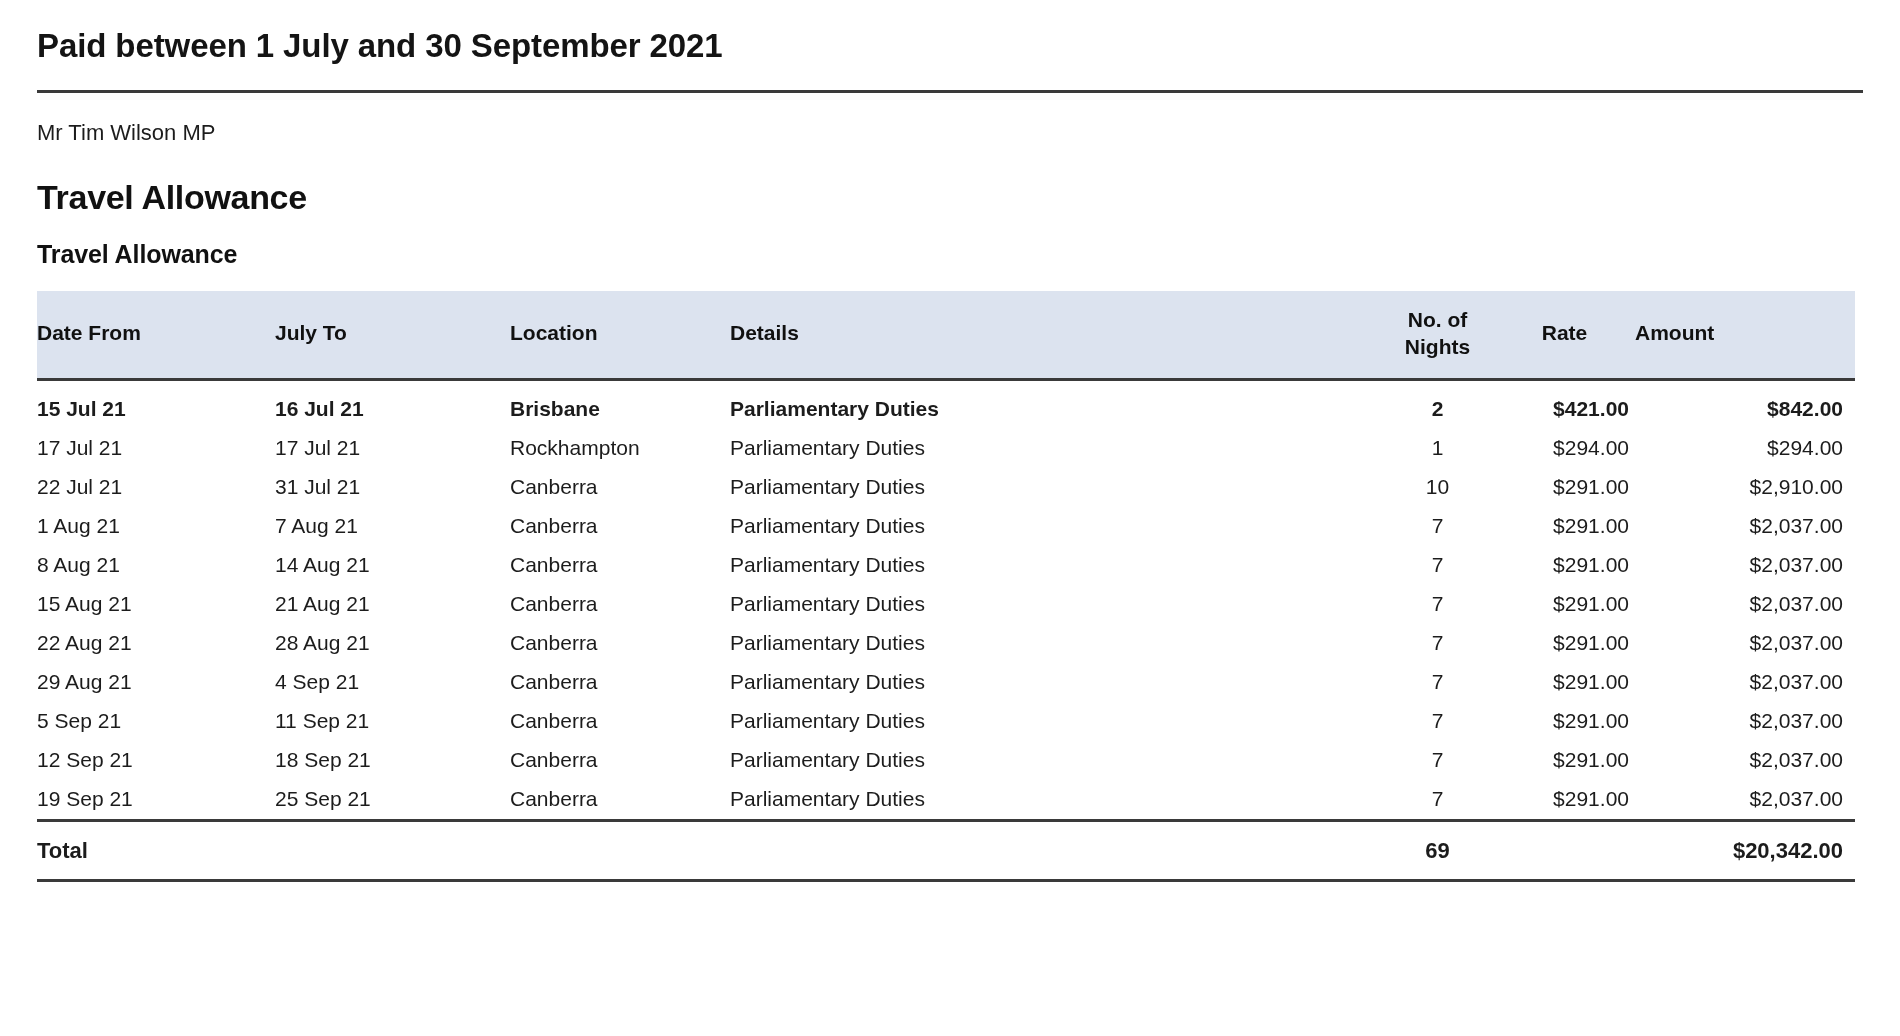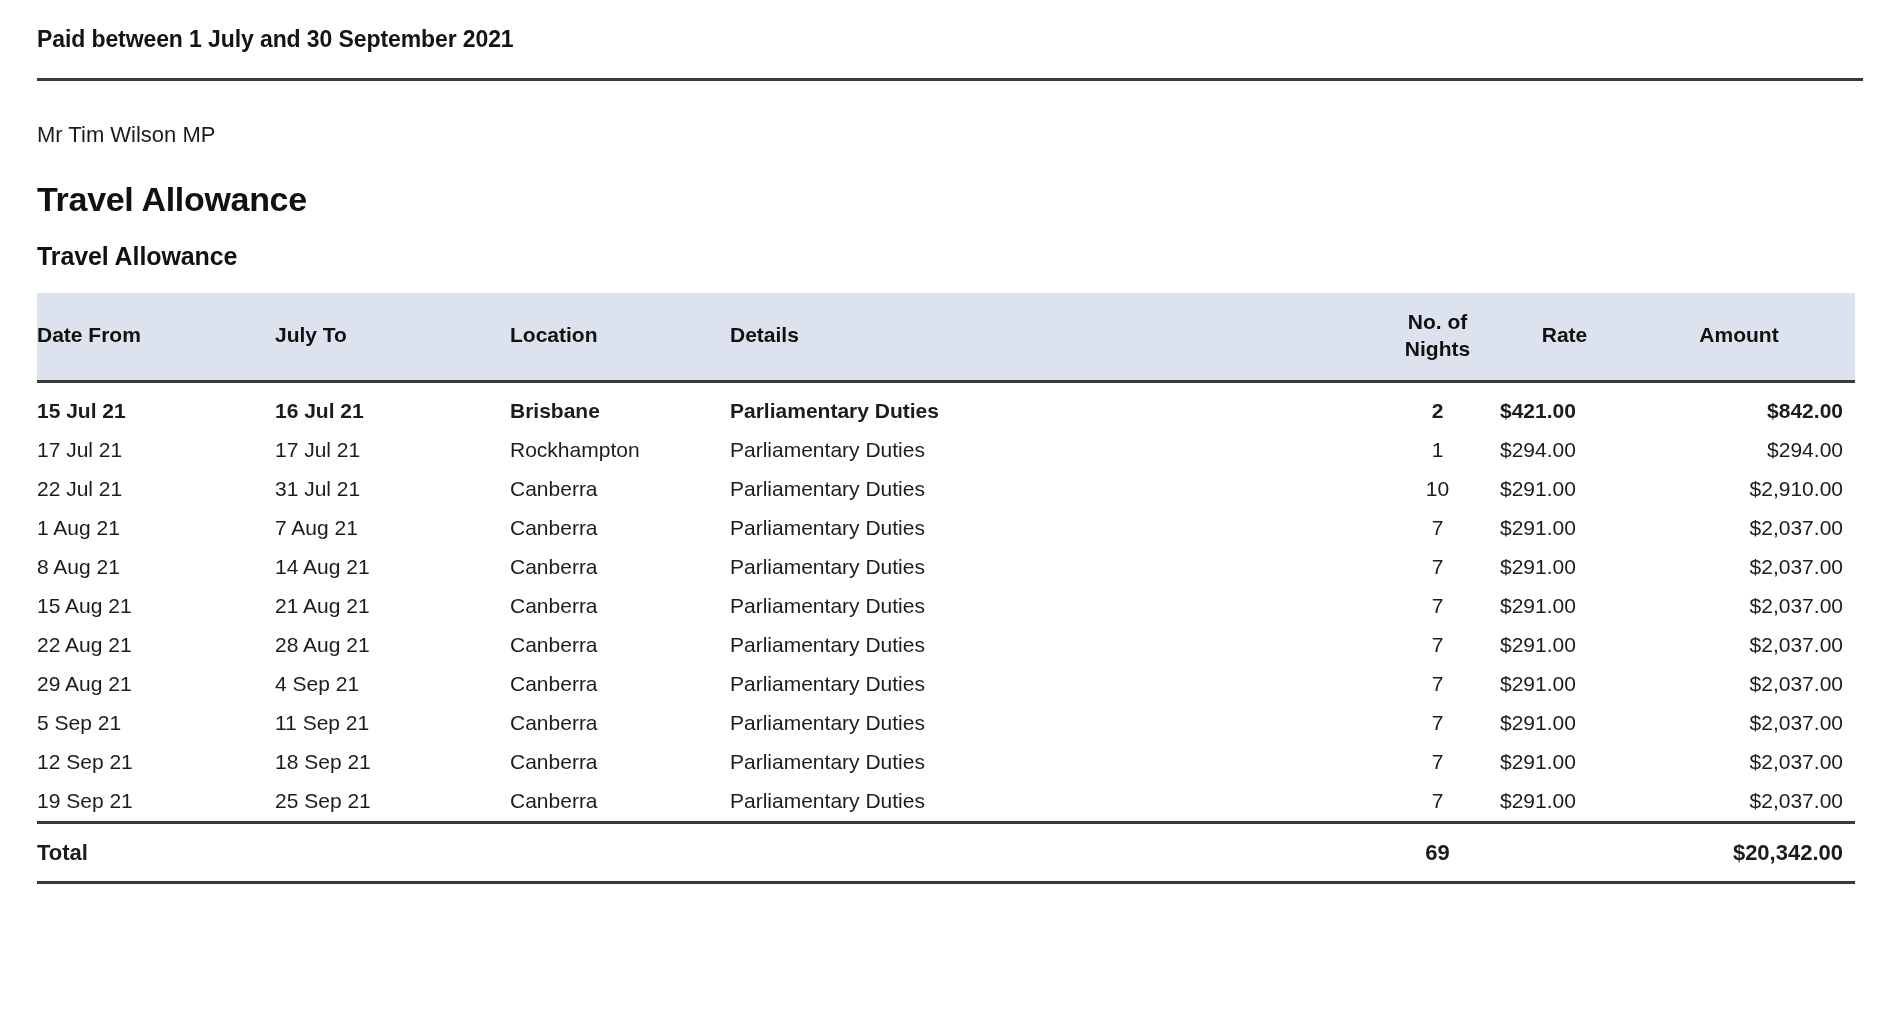--- a/index.html
+++ b/index.html
@@ -17,36 +17,36 @@
   .page {
     position: relative;
     width: 1900px;
     height: 1036px;
     box-sizing: border-box;
     padding: 0 37px;
   }
 
   
   .period-heading {
-    font-size: 23px;
+    font-size: 33px;
     font-weight: bold;
     color: #141414;
     letter-spacing: -0.1px;
     padding-top: 26px;
     line-height: 1.2;
   }
   .rule-heavy {
     height: 0;
     border-top: 3px solid #3a3a3a;
     margin-top: 24px;
   }
   .member-name {
     font-size: 22px;
     color: #1c1c1c;
-    padding-top: 41px;
+    padding-top: 27px;
     line-height: 1.2;
   }
 
   
   .section-title {
     font-size: 34px;
     font-weight: bold;
     color: #111111;
     letter-spacing: -0.3px;
     margin-top: 32px;
@@ -91,26 +91,26 @@
     line-height: 1.2;
     border: 0;
   }
   .ta-table tbody tr:first-child td { padding-top: 9px; font-weight: bold; }
 
   .col-datefrom { width: 238px; text-align: left; }
   .col-dateto   { width: 235px; text-align: left; }
   .col-location { width: 220px; text-align: left; }
   .col-details  { width: 645px; text-align: left; }
   .col-nights   { width: 125px; text-align: center; }
-  .col-rate     { width: 135px; text-align: left; }
+  .col-rate     { width: 135px; text-align: right; }
   .col-amount   { width: 220px; text-align: right; }
 
   th.col-nights { text-align: center; }
   th.col-rate   { text-align: center; }
-  th.col-amount { text-align: center; }
+  th.col-amount { text-align: left; }
 
   .pad-r-rate   { padding-right: 6px !important; }
   .pad-r-amount { padding-right: 12px !important; }
 
   
   .total-row td {
     font-size: 22px !important;
     font-weight: bold;
     color: #111111;
     height: 55px !important;

